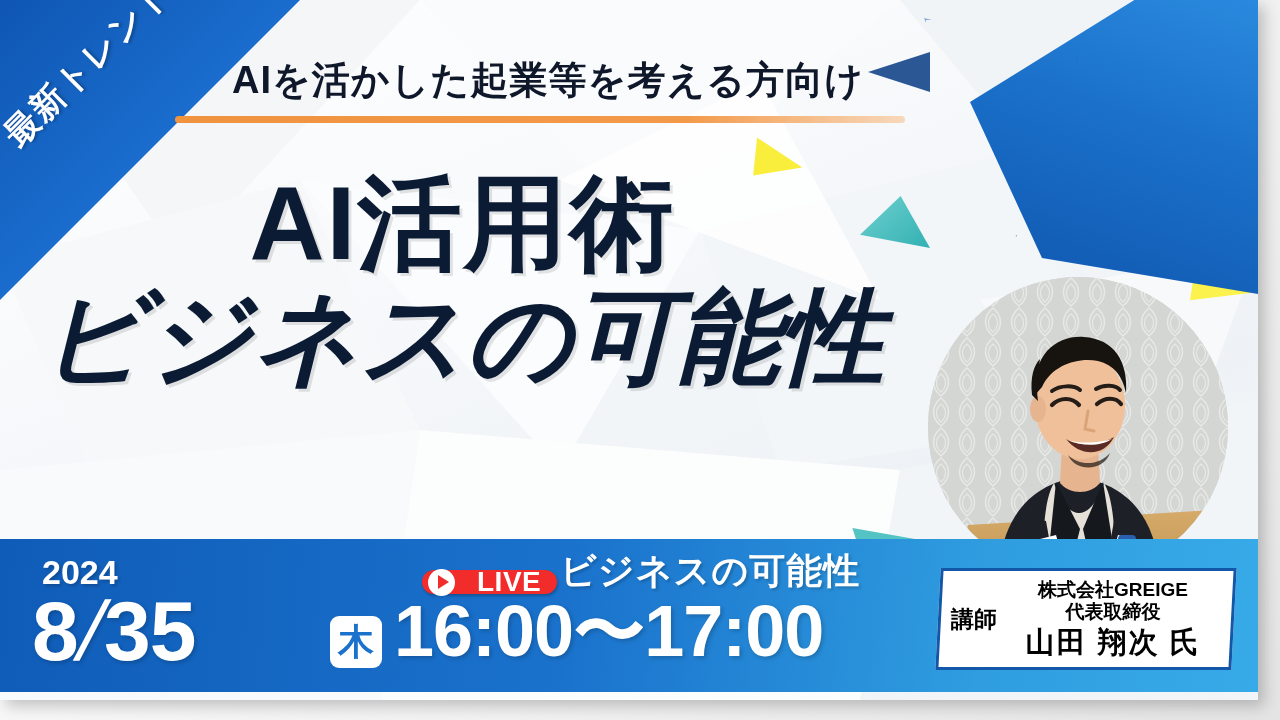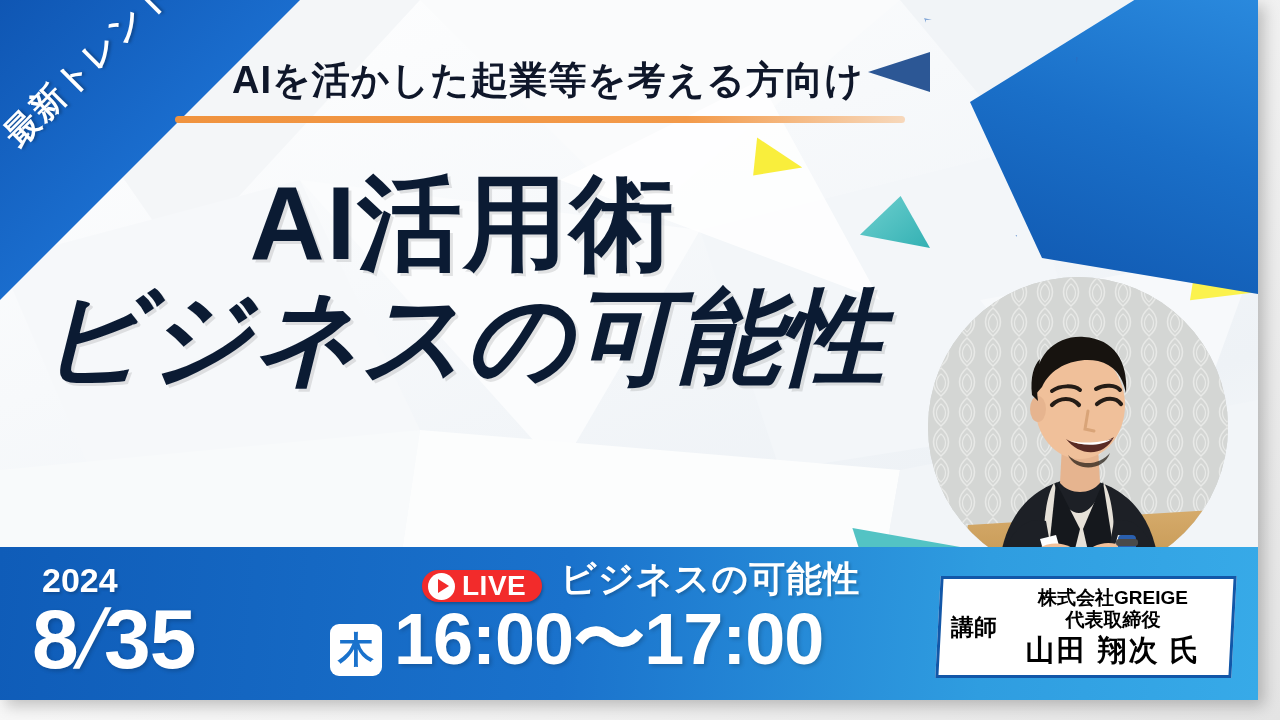--- a/index.html
+++ b/index.html
@@ -115,21 +115,21 @@
 
   
   .photo{
     position:absolute;left:928px;top:277px;width:300px;height:300px;
     border-radius:50%;overflow:hidden;background:#cfd2d1;
   }
   .photo svg{display:block;width:300px;height:300px;}
 
   
   .bottom-bar{
-    position:absolute;left:0;bottom:0;width:100%;height:153px;
+    position:absolute;left:0;bottom:8px;width:100%;height:153px;
     background:linear-gradient(95deg,#0f5cb8 0%,#1a72cc 45%,#2f9de0 78%,#37aae8 100%);
   }
   .date-year{
     position:absolute;left:42px;bottom:100px;color:#fff;font-weight:700;font-size:34px;
     text-shadow:2px 2px 3px rgba(0,0,0,.2);
   }
   .date-main{
     position:absolute;left:32px;bottom:12px;color:#fff;font-weight:700;font-size:84px;
     letter-spacing:-1px;text-shadow:2px 2px 4px rgba(0,0,0,.2);white-space:nowrap;
   }
@@ -137,22 +137,22 @@
   .dow-box{
     position:absolute;left:330px;bottom:24px;width:52px;height:52px;border-radius:9px;
     background:#fff;color:#1a72cc;font-weight:700;font-size:36px;
     display:flex;align-items:center;justify-content:center;
   }
   .time-text{
     position:absolute;left:394px;bottom:12px;color:#fff;font-weight:700;font-size:72px;
     letter-spacing:-1px;white-space:nowrap;text-shadow:2px 2px 4px rgba(0,0,0,.2);
   }
   .live-badge{
-    position:absolute;left:422px;bottom:98px;height:32px;padding:0 16px 0 6px;
-    background:#f22b2b;border-radius:22px;display:flex;align-items:center;gap:7px;
+    position:absolute;left:422px;bottom:98px;height:24px;padding:0 16px 0 6px;
+    background:#f22b2b;border-radius:22px;display:flex;align-items:center;gap:22px;
     box-shadow:1px 2px 3px rgba(0,0,0,.25);
   }
   .live-play{
     width:27px;height:27px;border-radius:50%;background:#fff;
     display:flex;align-items:center;justify-content:center;
   }
   .live-play i{
     display:block;width:0;height:0;margin-left:3px;
     border-top:7px solid transparent;border-bottom:7px solid transparent;
     border-left:11px solid #f22b2b;

